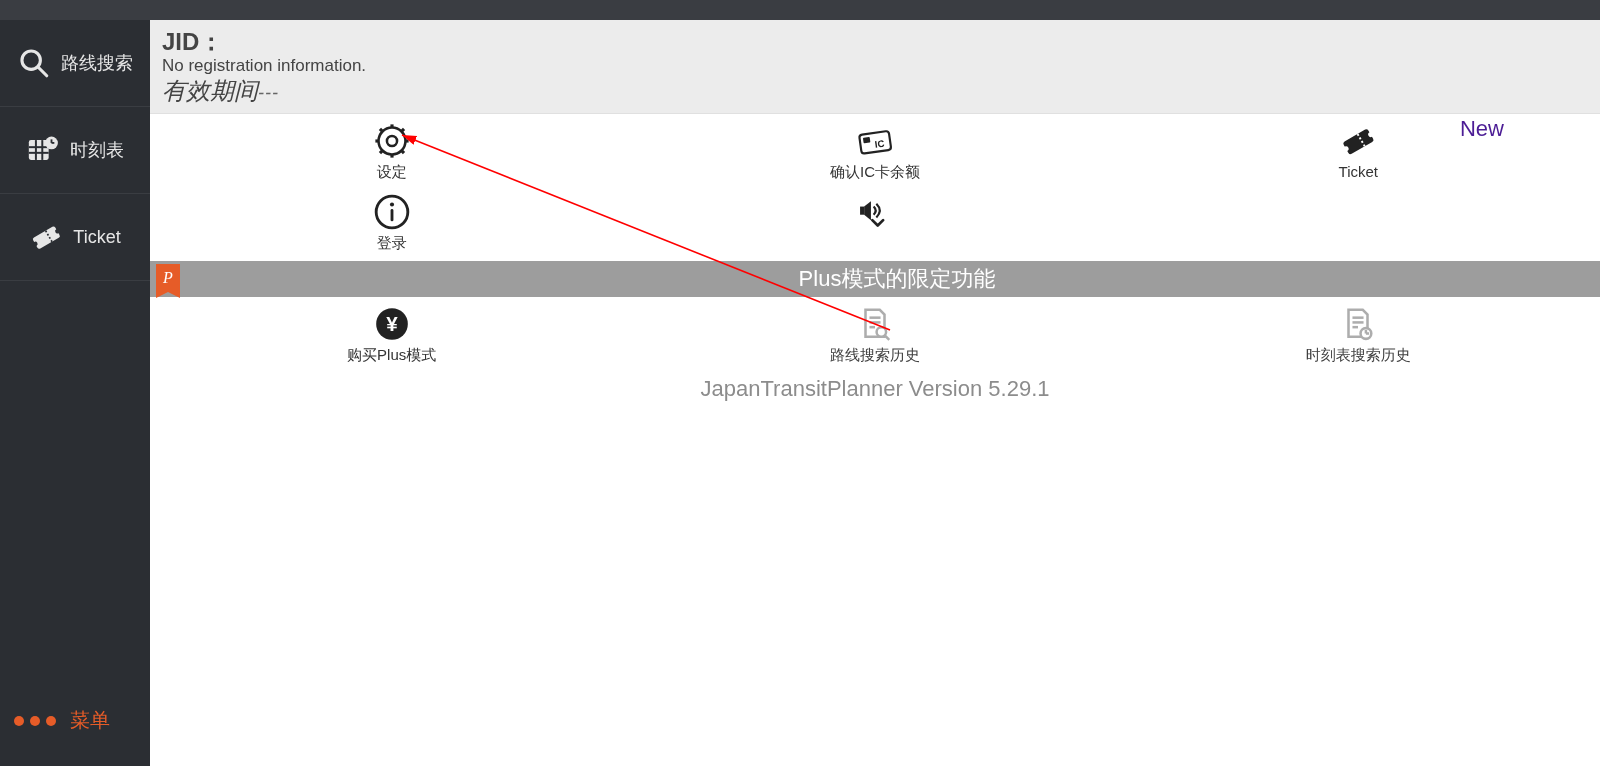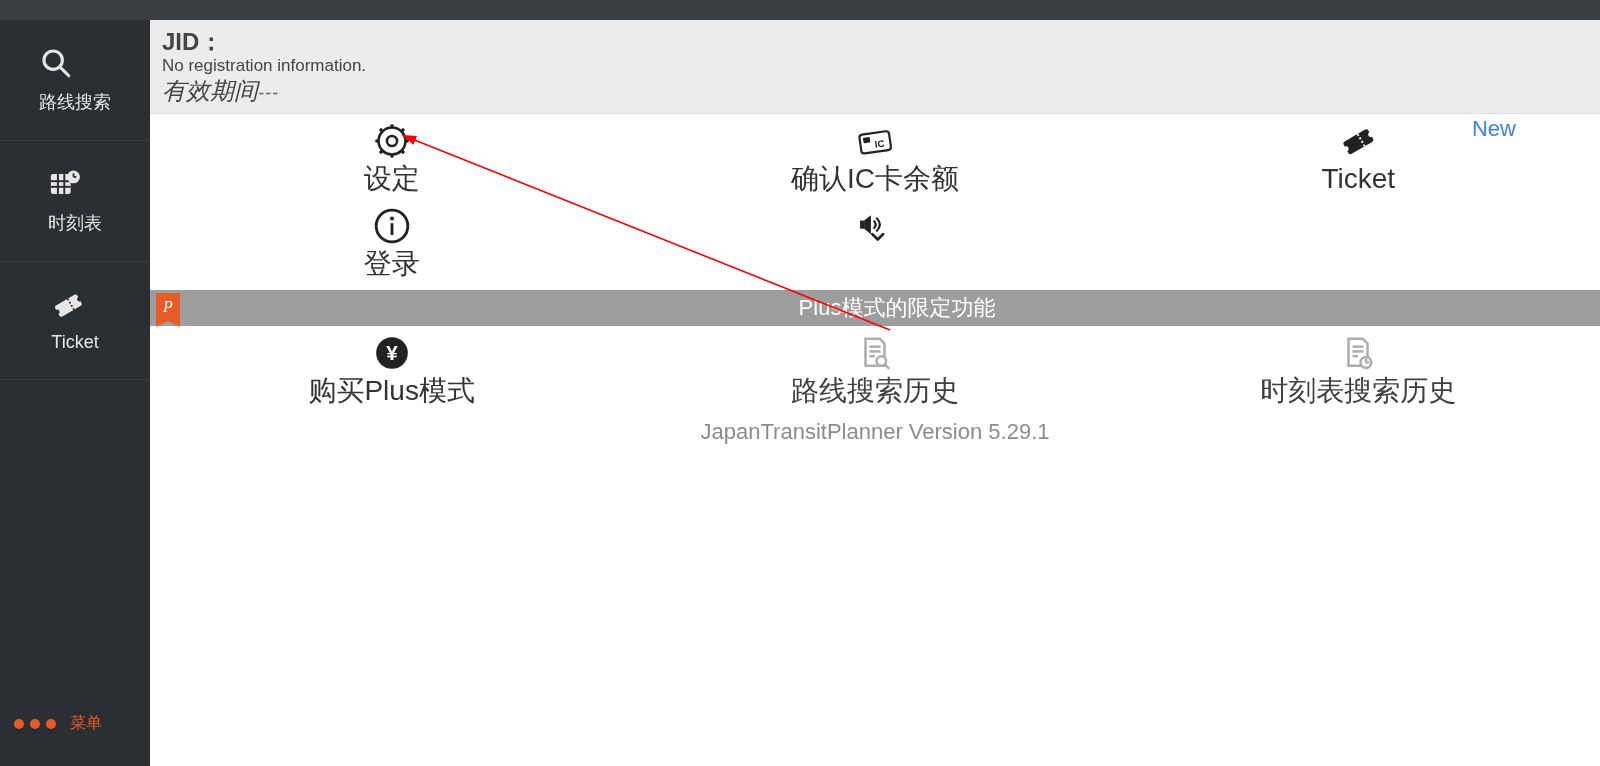--- a/index.html
+++ b/index.html
@@ -3,53 +3,53 @@
 <meta charset="utf-8">
 <style>
   * { box-sizing: border-box; margin: 0; padding: 0; }
   html, body { width: 1600px; height: 766px; font-family: "Helvetica Neue", Arial, "Microsoft YaHei", sans-serif; background: #fff; overflow: hidden; }
   .app { display: flex; width: 100%; height: 100%; }
 
   
   .sidebar { width: 150px; background: #2b2e33; color: #e6e6e6; display: flex; flex-direction: column; }
   .topbar-spacer { height: 20px; background: #3a3d42; }
   .side-item { display: flex; flex-direction: column; align-items: center; justify-content: center; padding: 26px 4px; cursor: pointer; }
-  .side-item .row { display: flex; gap: 10px; flex-direction: column; }
+  .side-item .row { display: flex; align-items: center; gap: 10px; }
   .side-item .icon { width: 34px; height: 34px; display: inline-flex; align-items: center; justify-content: center; }
   .side-item.active { background: #2b2e33; }
   .side-item .label { font-size: 18px; color: #e6e6e6; white-space: nowrap; }
   .side-item .icon svg { width: 34px; height: 34px; }
   .side-sep { height: 1px; background: #3a3d42; }
 
   .side-spacer { flex: 1; }
   .side-menu { display: flex; align-items: center; gap: 14px; padding: 22px 14px 32px; cursor: pointer; }
   .side-menu .dots { display: flex; gap: 6px; }
   .side-menu .dot { width: 10px; height: 10px; border-radius: 50%; background: #e65c28; }
-  .side-menu .label { font-size: 16px; color: #e65c28; }
+  .side-menu .label { font-size: 20px; color: #e65c28; }
 
   
   .main { position: relative; flex: 1; display: flex; flex-direction: column; }
   .main-topbar { height: 20px; background: #3a3d42; }
 
   .info-panel { background: #ececec; border-bottom: 1px solid #e0e0e0; padding: 8px 12px 6px; color: #444; position: relative; }
   .info-panel .jid { font-size: 24px; line-height: 1.15; font-weight: bold; }
   .info-panel .reg { font-size: 17px; line-height: 1.15; }
   .info-panel .validity-row { display: flex; align-items: baseline; justify-content: flex-start; font-style: italic; }
   .info-panel .validity { font-size: 24px; }
   .info-panel .dashes { font-size: 18px; color: #666; letter-spacing: 1px; }
 
   .grid-row { display: flex; padding: 8px 0 4px; }
   .cell { flex: 1; display: flex; flex-direction: column; align-items: center; justify-content: flex-start; gap: 4px; position: relative; cursor: pointer; }
   .cell .icon { width: 38px; height: 38px; display: inline-flex; align-items: center; justify-content: center; }
   .cell .icon svg { width: 38px; height: 38px; }
-  .cell .label { font-size: 28px; color: #333; text-align: center; line-height: 1.1; }
+  .cell .label { font-size: 15px; color: #333; text-align: center; line-height: 1.1; }
   .cell.disabled .label { color: #404040; }
   .cell.disabled .icon svg { opacity: 0.55; }
 
-  .new-badge { position: absolute; top: -6px; right: 84px; font-size: 22px; color: #3b82f6; font-weight: 500; }
+  .new-badge { position: absolute; top: -6px; right: 96px; font-size: 22px; color: #4c1d95; font-weight: 500; }
 
   .plus-bar { position: relative; height: 36px; background: #9d9d9d; display: flex; align-items: center; justify-content: center; margin-top: 6px; }
   .plus-bar .title { color: #fff; font-size: 22px; margin-left: 44px; }
   .plus-bar .ribbon { position: absolute; left: 6px; top: 3px; width: 24px; height: 28px; background: #e65c28; display: flex; align-items: center; justify-content: center; }
   .plus-bar .ribbon::after { content: ""; position: absolute; bottom: -6px; left: 0; border-left: 12px solid #e65c28; border-right: 12px solid #e65c28; border-bottom: 6px solid transparent; }
   .plus-bar .ribbon span { color: #fff; font-style: italic; font-family: Georgia, serif; font-size: 16px; }
 
   .version { margin-top: 8px; text-align: center; color: #8c8c8c; font-size: 22px; }
 
   

